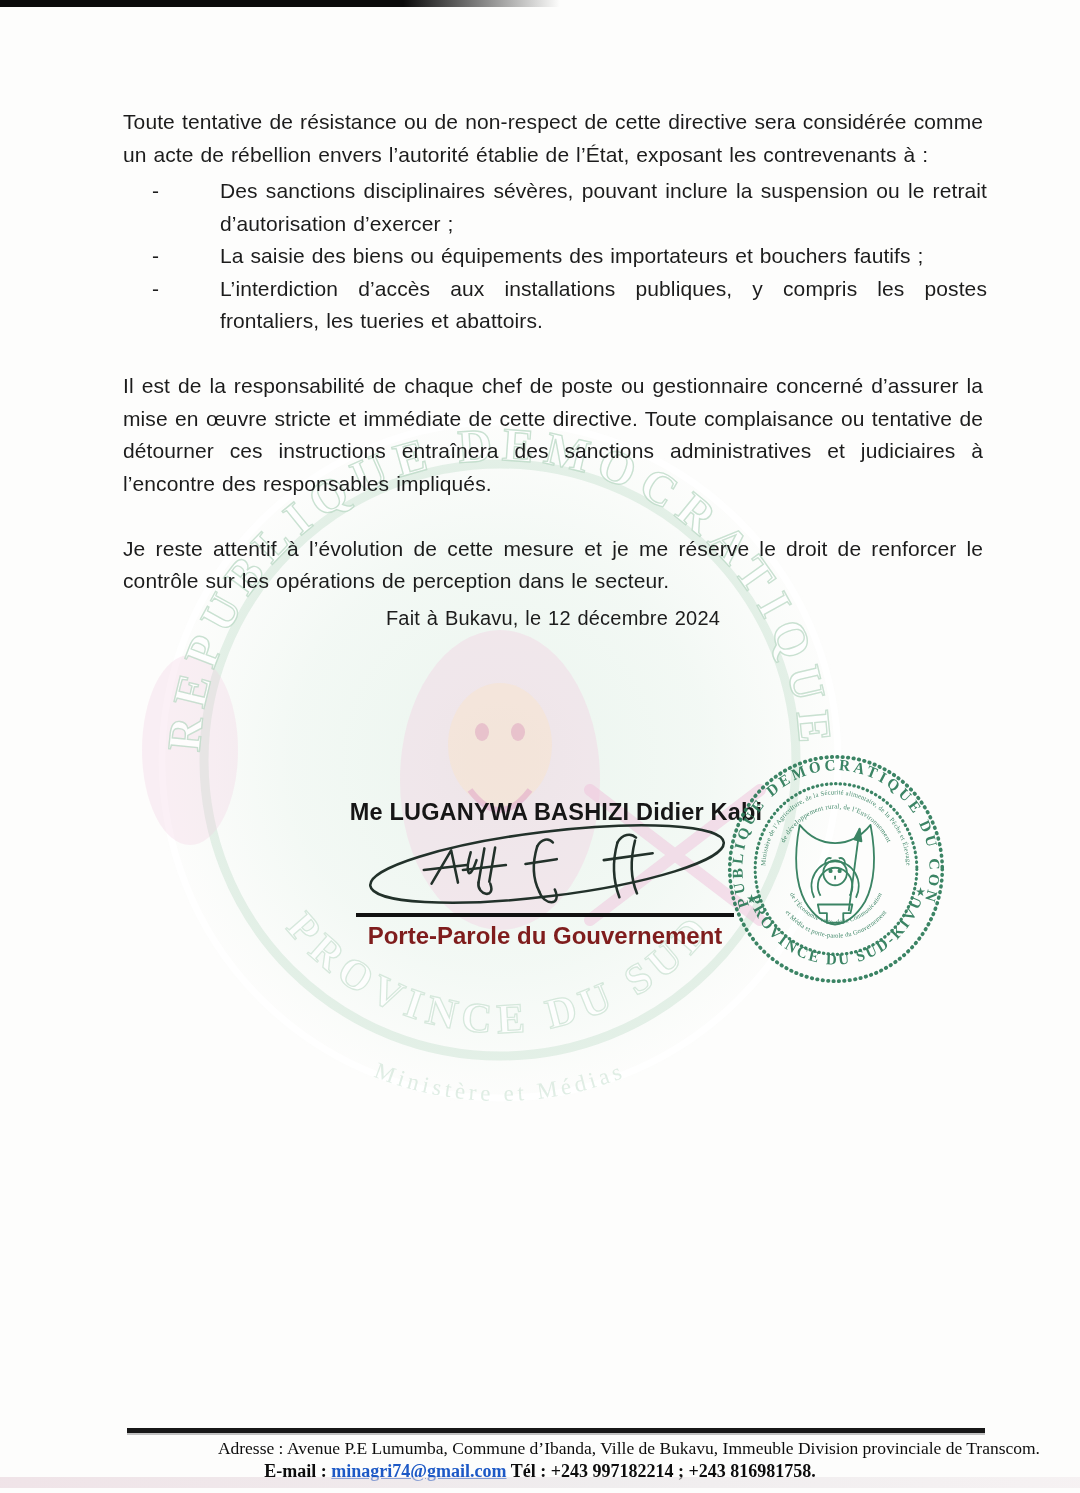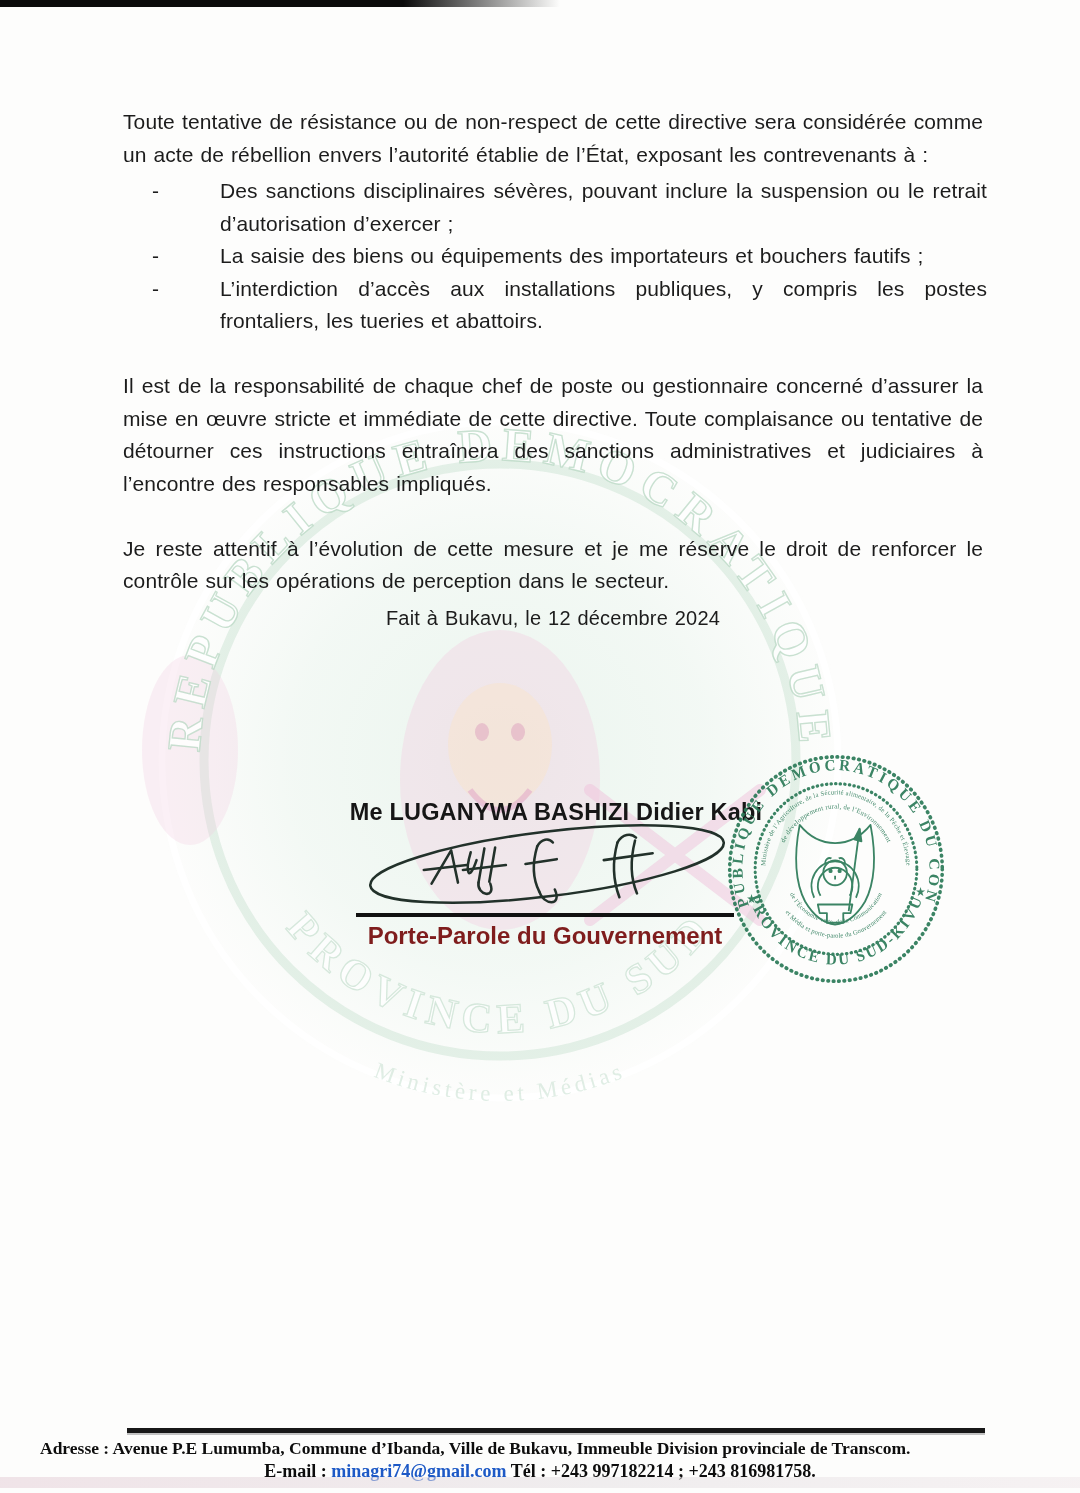--- a/index.html
+++ b/index.html
@@ -31,25 +31,25 @@
     font-size:23.5px;font-weight:bold;letter-spacing:.2px;color:#161616;}
   .sig-svg{position:absolute;left:342px;top:26px;}
   .sig-rule{position:absolute;left:340px;top:118px;width:378px;height:4px;background:#111;}
   .sig-role{position:absolute;left:0;top:127px;width:1058px;text-align:center;
     font-size:24px;font-weight:bold;color:#7f1d1d;}
   
   .stamp{position:absolute;left:727px;top:754px;width:218px;height:230px;z-index:3;opacity:.92;}
   
   .footer-rule{position:absolute;left:127px;top:1428px;width:858px;height:5px;background:#181818;z-index:2;
     box-shadow:0 2px 0 rgba(20,20,20,.25);}
-  .footer-address{position:absolute;left:40px;top:1438px;width:1000px;text-align:left;z-index:2;
-    font-family:"Liberation Serif",serif;font-weight:bold;font-size:17.5px;color:#0d0d0d;}
+  .footer-address{position:absolute;left:40px;top:1438px;width:1000px;text-align:right;z-index:2;
+    font-family:"Liberation Serif",serif;font-weight:normal;font-size:17.5px;color:#0d0d0d;}
   .footer-contacts{position:absolute;left:40px;top:1461px;width:1000px;text-align:center;z-index:2;
     font-family:"Liberation Serif",serif;font-weight:bold;font-size:18px;color:#0d0d0d;}
-  .email-link{cursor:pointer;}
+  .email-link{text-decoration:underline;cursor:pointer;}
 </style>
 </head>
 <body>
 
 <div class="page">
 
   <div class="top-scan-bar"></div>
 
   <svg class="watermark" viewBox="0 0 860 800" width="860" height="800">
     <defs>

